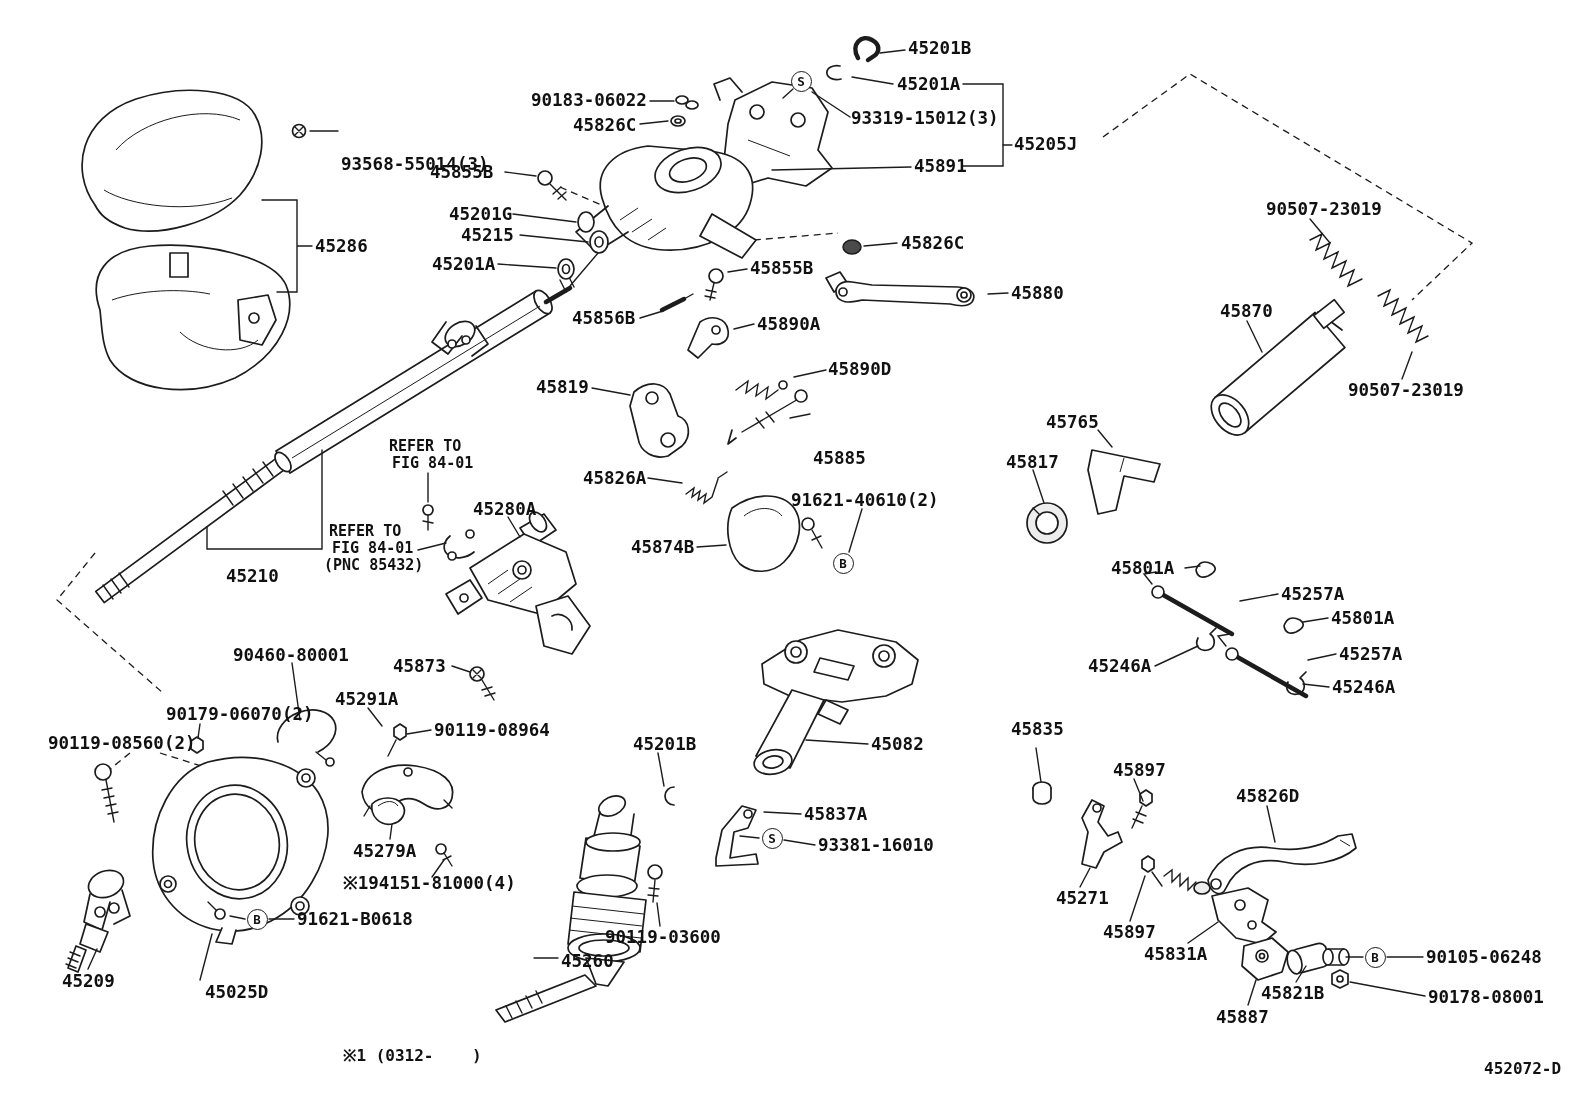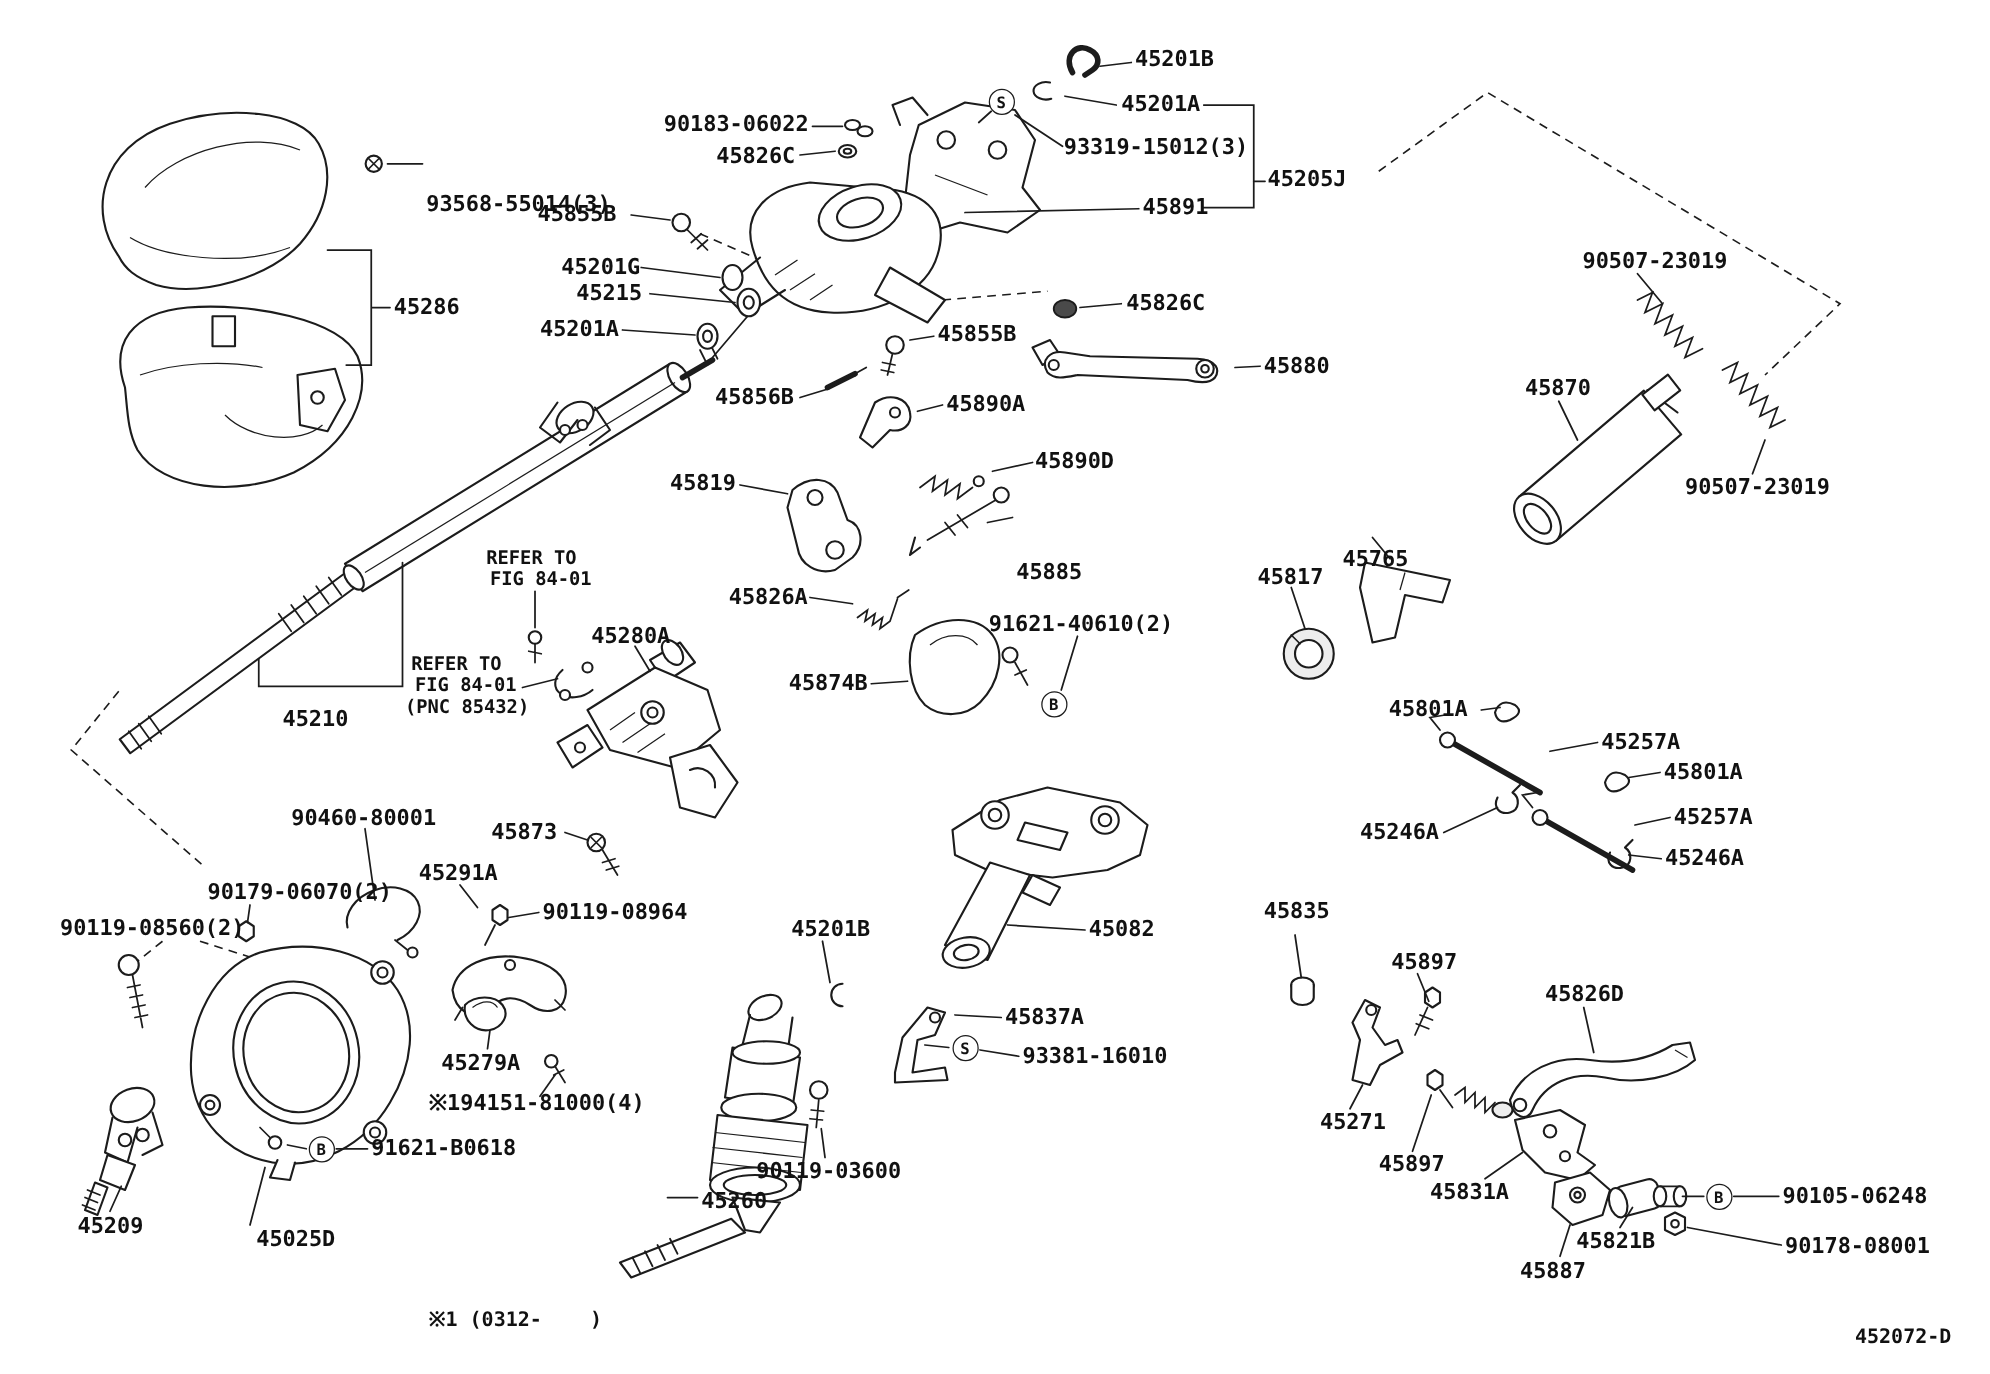--- a/index.html
+++ b/index.html
@@ -394,21 +394,21 @@
       <div class="part-label" style="left: 432px; top: 255px;">45201A</div>
       <div class="part-label" style="left: 750px; top: 259px;">45855B</div>
       <div class="part-label" style="left: 1011px; top: 284px;">45880</div>
       <div class="part-label" style="left: 1220px; top: 302px;">45870</div>
       <div class="part-label" style="left: 572px; top: 309px;">45856B</div>
       <div class="part-label" style="left: 757px; top: 315px;">45890A</div>
       <div class="part-label" style="left: 1348px; top: 381px;">90507-23019</div>
       <div class="part-label" style="left: 828px; top: 360px;">45890D</div>
       <div class="part-label" style="left: 536px; top: 378px;">45819</div>
       <div class="part-label" style="left: 813px; top: 405px; margin-top: 44px;">45885</div>
-      <div class="part-label" style="left: 1074px; top: 413px; margin-top: 26px;">45765</div>
+      <div class="part-label" style="left: 1046px; top: 413px;">45765</div>
       <div class="part-label small-label" style="left: 389px; top: 439px; font-size: 15px;">REFER TO</div>
       <div class="part-label small-label" style="left: 392px; top: 456px; font-size: 15px;">FIG 84-01</div>
       <div class="part-label" style="left: 1006px; top: 453px;">45817</div>
       <div class="part-label" style="left: 583px; top: 469px;">45826A</div>
       <div class="part-label" style="left: 473px; top: 500px;">45280A</div>
       <div class="part-label" style="left: 791px; top: 491px;">91621-40610(2)</div>
       <div class="part-label" style="left: 631px; top: 538px;">45874B</div>
       <div class="part-label small-label" style="left: 329px; top: 524px; font-size: 15px;">REFER TO</div>
       <div class="part-label small-label" style="left: 332px; top: 541px; font-size: 15px;">FIG 84-01</div>
       <div class="part-label small-label" style="left: 324px; top: 558px; font-size: 15px;">(PNC 85432)</div>

